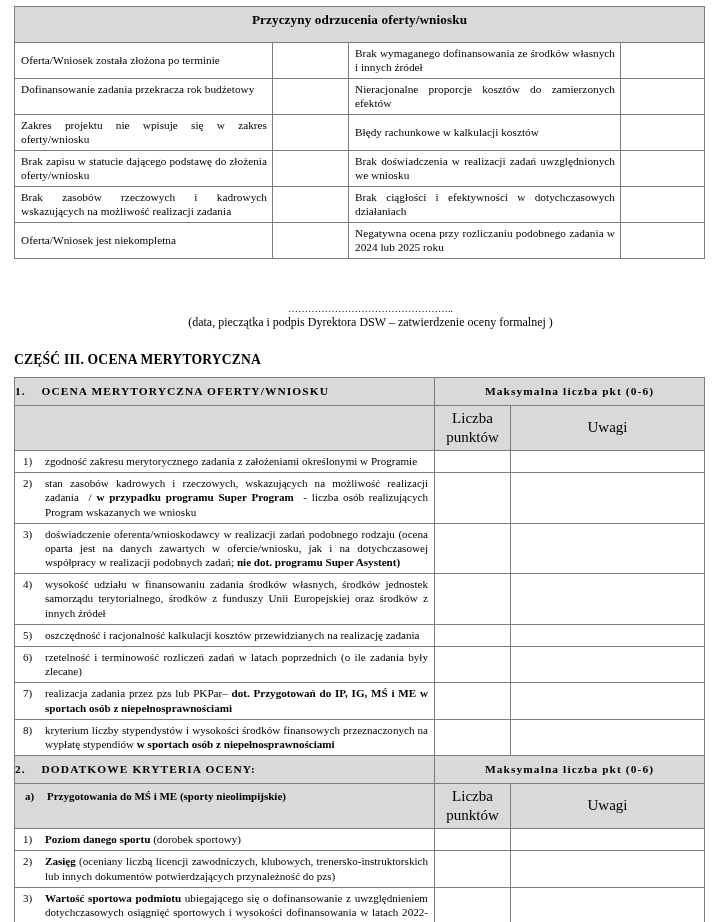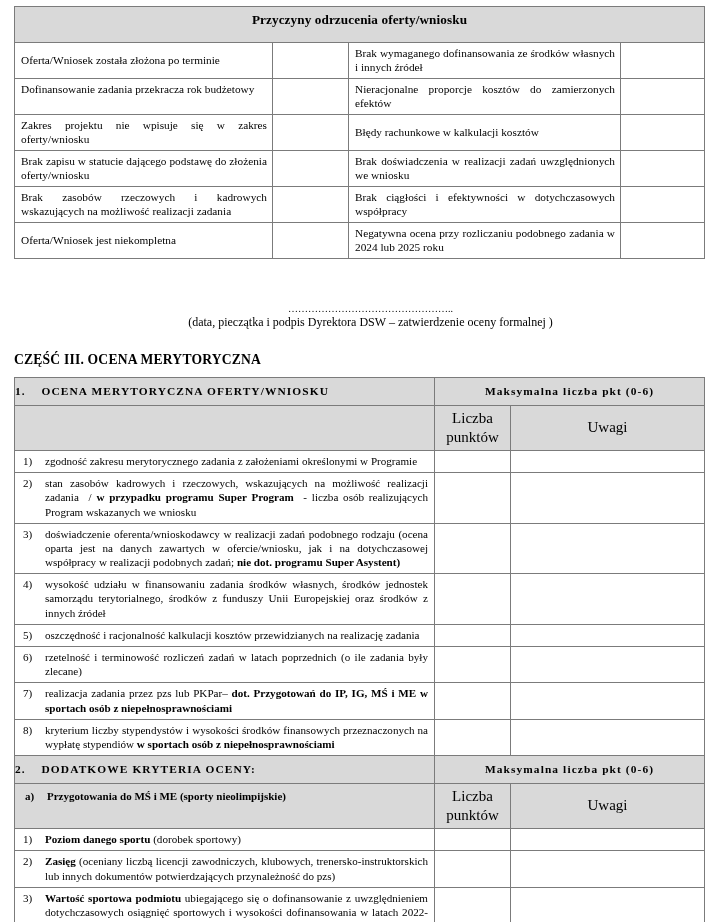--- a/index.html
+++ b/index.html
@@ -177,21 +177,21 @@
       </tr>
       <tr>
         <td class="txt">Brak zapisu w statucie dającego podstawę do złożenia oferty/wniosku</td>
         <td></td>
         <td class="txt">Brak doświadczenia w realizacji zadań uwzględnionych we wniosku</td>
         <td></td>
       </tr>
       <tr>
         <td class="txt">Brak zasobów rzeczowych i kadrowych wskazujących na możliwość realizacji zadania</td>
         <td></td>
-        <td class="txt">Brak ciągłości i efektywności w dotychczasowych współpracy</td>
+        <td class="txt">Brak ciągłości i efektywności w dotychczasowych działaniach</td>
         <td></td>
       </tr>
       <tr>
         <td class="txt mid">Oferta/Wniosek jest niekompletna</td>
         <td></td>
         <td class="txt">Negatywna ocena przy rozliczaniu podobnego zadania w 2024 lub 2025 roku</td>
         <td></td>
       </tr>
     </tbody>
   </table>

